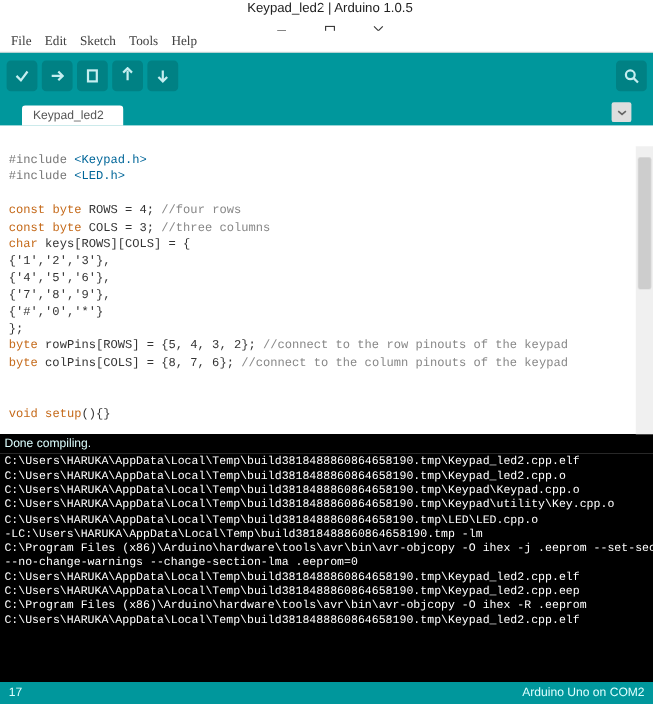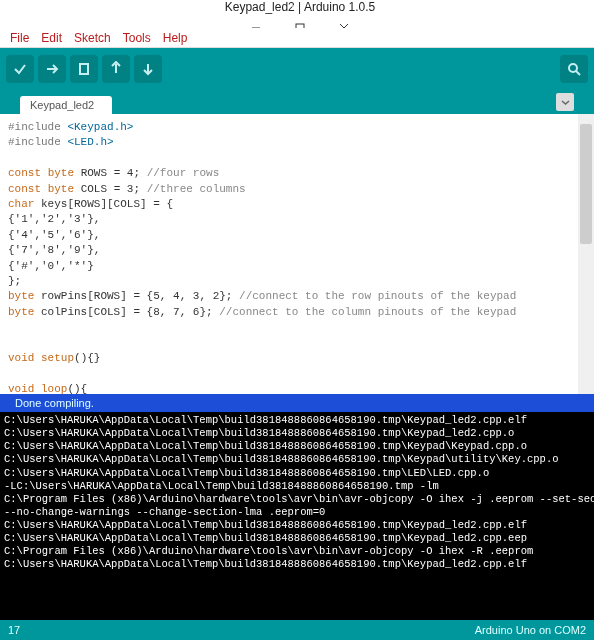--- a/index.html
+++ b/index.html
@@ -5,41 +5,41 @@
 * { margin: 0; padding: 0; box-sizing: border-box; }
 body { font-family: Verdana, sans-serif; font-size: 11px; width: 594px; height: 640px; overflow: hidden; background: #fff; display: flex; flex-direction: column; }
 .titlebar { height: 28px; background: #fff; display: flex; align-items: center; padding: 0 2px 0 8px; border-bottom: 0; flex-direction: column; }
 .title-icon { width: 16px; height: 16px; background: linear-gradient(135deg,#3a9 0%,#2a8 50%,#197 100%); border-radius: 2px; margin-right: 6px; position: relative; }
 .title-icon::after { content:"∞"; position:absolute; color:#fff; font-size:10px; left:3px; top:1px; }
 .title-text { flex: 1; font-size: 12px; color: #222; }
 .win-controls { display: flex; }
 .win-btn { width: 44px; height: 28px; display: flex; align-items: center; justify-content: center; color: #333; font-size: 11px; }
 .win-btn svg { stroke: #333; }
 .menubar { height: 20px; background: #fff; display: flex; align-items: center; padding: 0 4px; border-bottom: 1px solid #ddd; }
-.menu-item { padding: 2px 6px; font-size: 12px; color: #b91c1c; }
+.menu-item { padding: 2px 6px; font-size: 12px; color: #404040; font-family: Liberation Serif, serif; }
 .toolbar { height: 42px; background: #00979c; display: flex; align-items: center; padding: 0 6px; gap: 4px; }
 .tool-btn { width: 28px; height: 28px; border-radius: 4px; background: #008184; display: flex; align-items: center; justify-content: center; color: #fff; }
 .tool-btn.right { margin-left: auto; }
 .tool-btn svg { stroke: #c5eef0; fill: none; stroke-width: 2; }
 .tabs-row { height: 24px; background: #00979c; display: flex; align-items: flex-end; padding: 0 20px; }
 .tab { background: #fff; padding: 3px 18px 3px 10px; font-size: 11px; color: #555; border-top-left-radius: 3px; border-top-right-radius: 3px; }
 .tab-drop { margin-left: auto; width: 18px; height: 18px; background: #dedede; border-radius: 2px; display: flex; align-items: center; justify-content: center; margin-bottom: 3px; }
 .editor { flex: 1; overflow: auto; background: #fff; padding: 6px 8px; font-family: Consolas, "Courier New", monospace; font-size: 11px; line-height: 1.4; color: #333; white-space: nowrap; }
 .editor .kw { color: #c56a1a; }
 .editor .ty { color: #c56a1a; }
 .editor .fn { color: #c56a1a; }
 .editor .pp { color: #777; }
 .editor .inc { color: #006699; }
 .editor .cm { color: #888; }
 .editor .bl { color: #0076a3; }
-.status-band { height: 18px; background: #1d4ed8; display: flex; align-items: center; padding: 0 15px; color: #dff; font-size: 11px; }
+.status-band { height: 18px; background: #000000; display: flex; align-items: center; padding: 0 4px; color: #dff; font-size: 11px; }
 .console { height: 208px; background: #000; color: #fff; font-family: Consolas, "Courier New", monospace; font-size: 10.5px; line-height: 1.25; padding: 2px 4px; overflow: hidden; white-space: nowrap; }
 .footer { height: 20px; background: #00979c; display: flex; align-items: center; padding: 0 8px; color: #dff; font-size: 11px; }
 .footer .right { margin-left: auto; }
-.editor-wrap { position: relative; flex: 1; display: flex; min-height: 0; }
+.editor-wrap { position: relative; flex: 1; display: flex; min-height: 0; margin-top: 19px; }
 .editor-wrap .sv { position: absolute; right: 0; top: 0; bottom: 0; width: 16px; background: #f0f0f0; }
 .editor-wrap .sv-thumb { position: absolute; left: 2px; right: 2px; top: 10px; height: 120px; background: #cdcdcd; border-radius: 2px; }
 </style>
 </head>
 <body>
 
 <div class="titlebar">
   <div class="title-icon"></div>
   <div class="title-text">Keypad_led2 | Arduino 1.0.5</div>
   <div class="win-controls">

